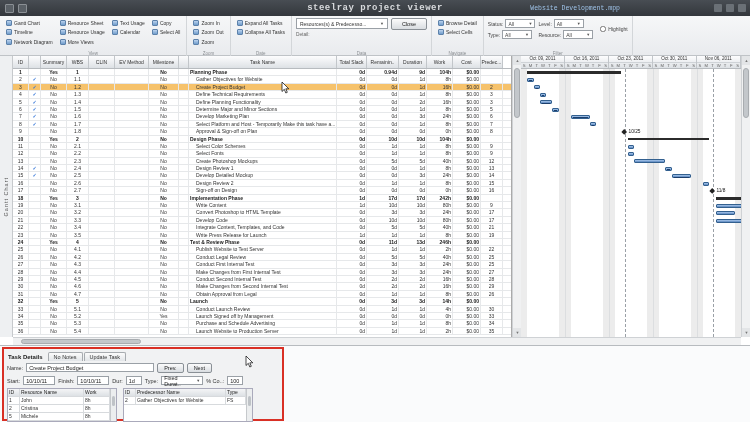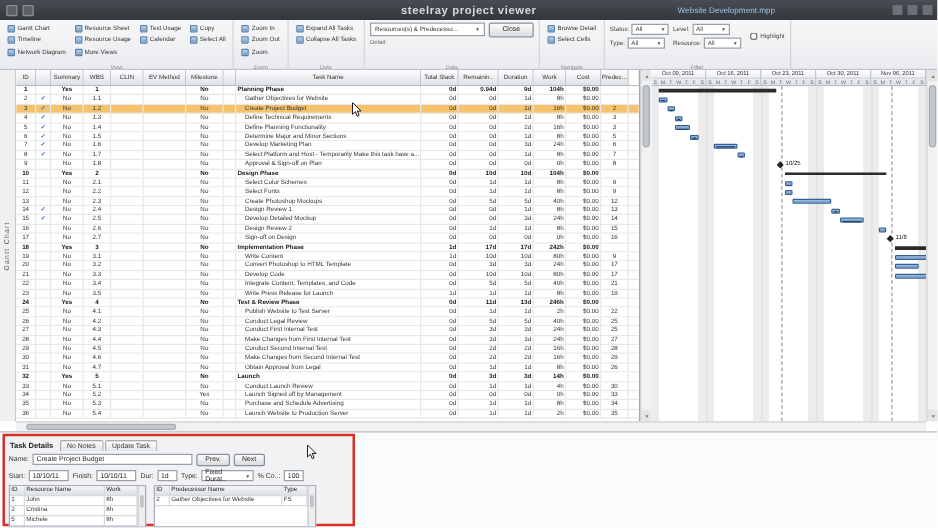--- a/index.html
+++ b/index.html
@@ -2,21 +2,21 @@
 <html><head>
 <meta charset="utf-8">
 <style>
   * { margin:0; padding:0; box-sizing:border-box; }
   html,body { width:750px; height:422px; overflow:hidden; background:#fff;
     font-family:"Liberation Sans", sans-serif; position:relative; }
 
   
   .titlebar { position:absolute; left:0; top:0; width:750px; height:16px;
     background:linear-gradient(#484d53,#33373c); color:#e6e6e6;
-    display:flex; align-items:center; z-index:30; }
+    display:flex; align-items:center; z-index:30;font-family:Liberation Mono, monospace; }
   .tb-icons { display:flex; gap:4px; padding-left:5px; }
   .tb-ic { width:9px; height:9px; border:1px solid #8a8f94; background:#5a6066; border-radius:1px; }
   .tb-title { position:absolute; left:0; right:0; text-align:center; font-size:9px;
     font-weight:bold; color:#d8dadd; letter-spacing:0.5px; }
   .tb-file { position:absolute; right:130px; font-size:6.5px; color:#9fc3e8; }
   .tb-right { position:absolute; right:4px; display:flex; gap:4px; }
   .tb-rc { width:8px; height:8px; background:#6a7076; border-radius:1px; }
 
   
   .ribbon { position:absolute; left:0; top:16px; width:750px; height:40px;

